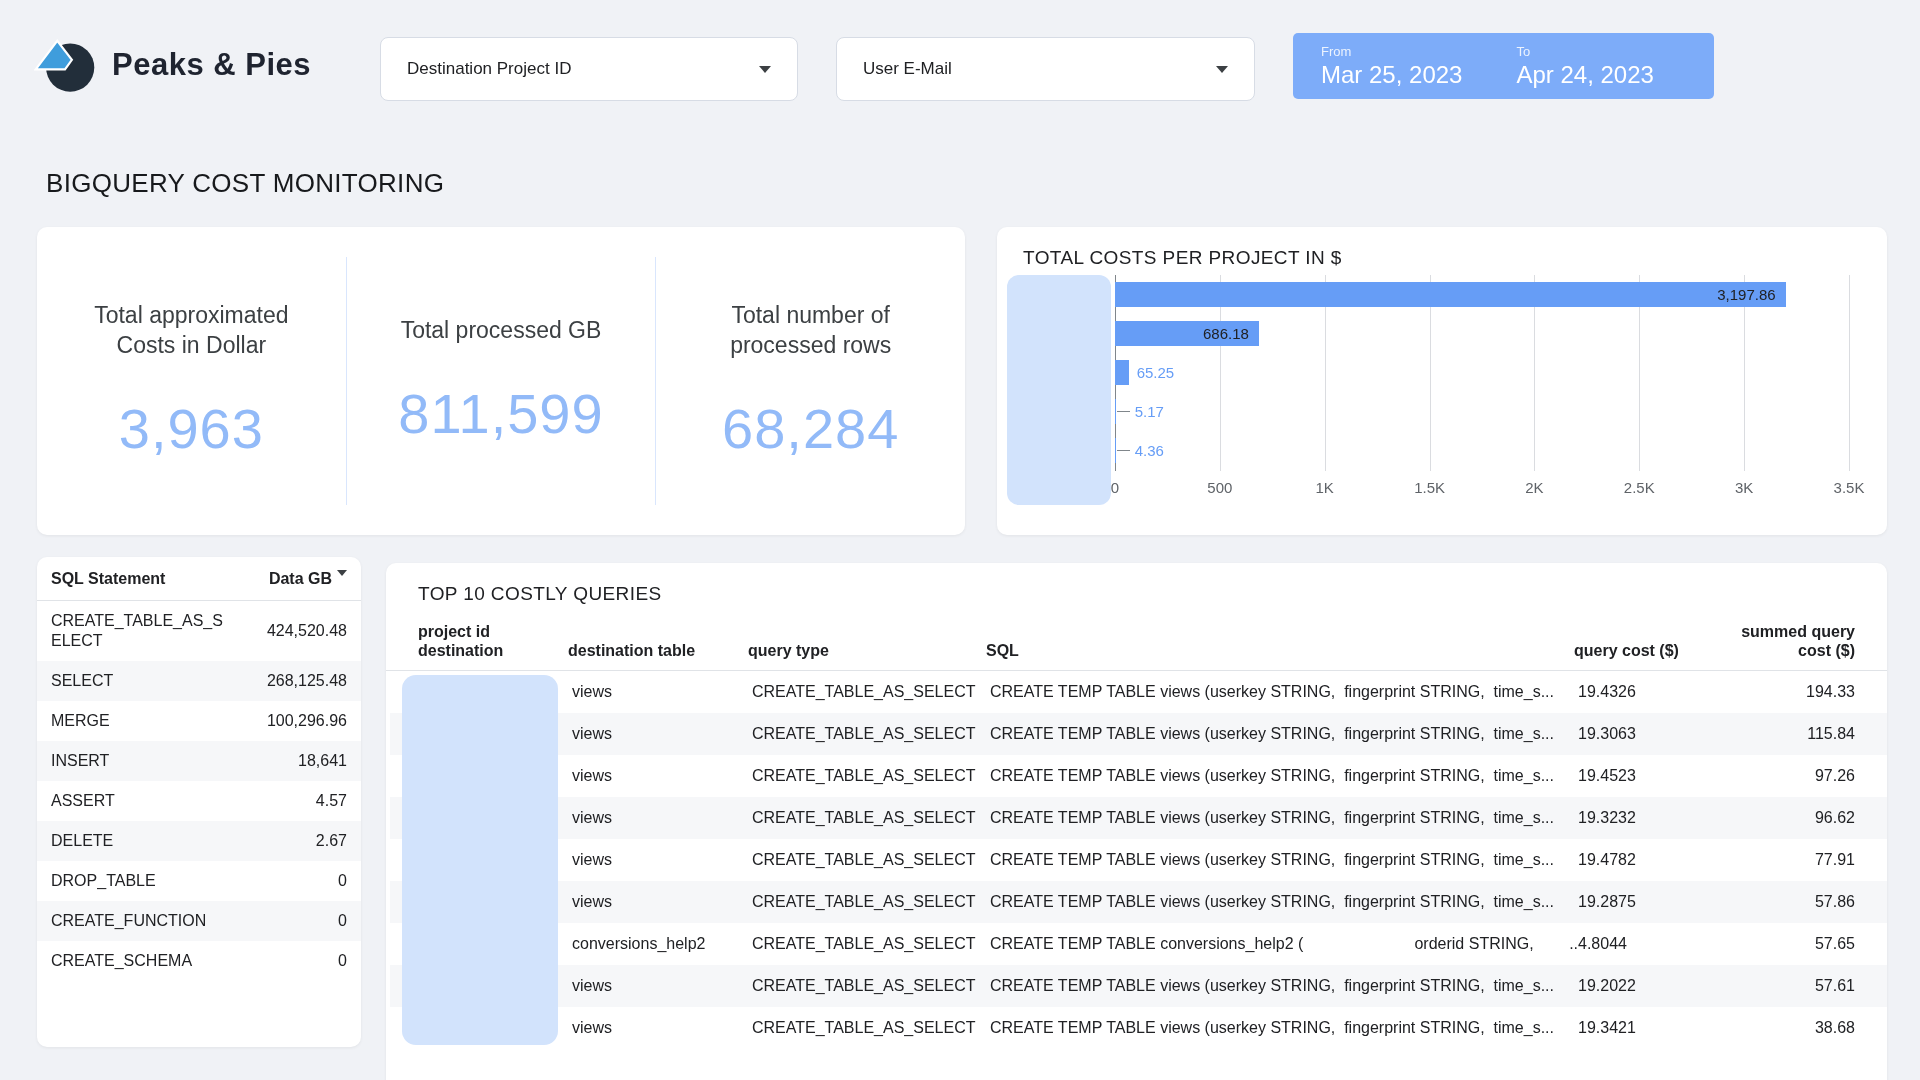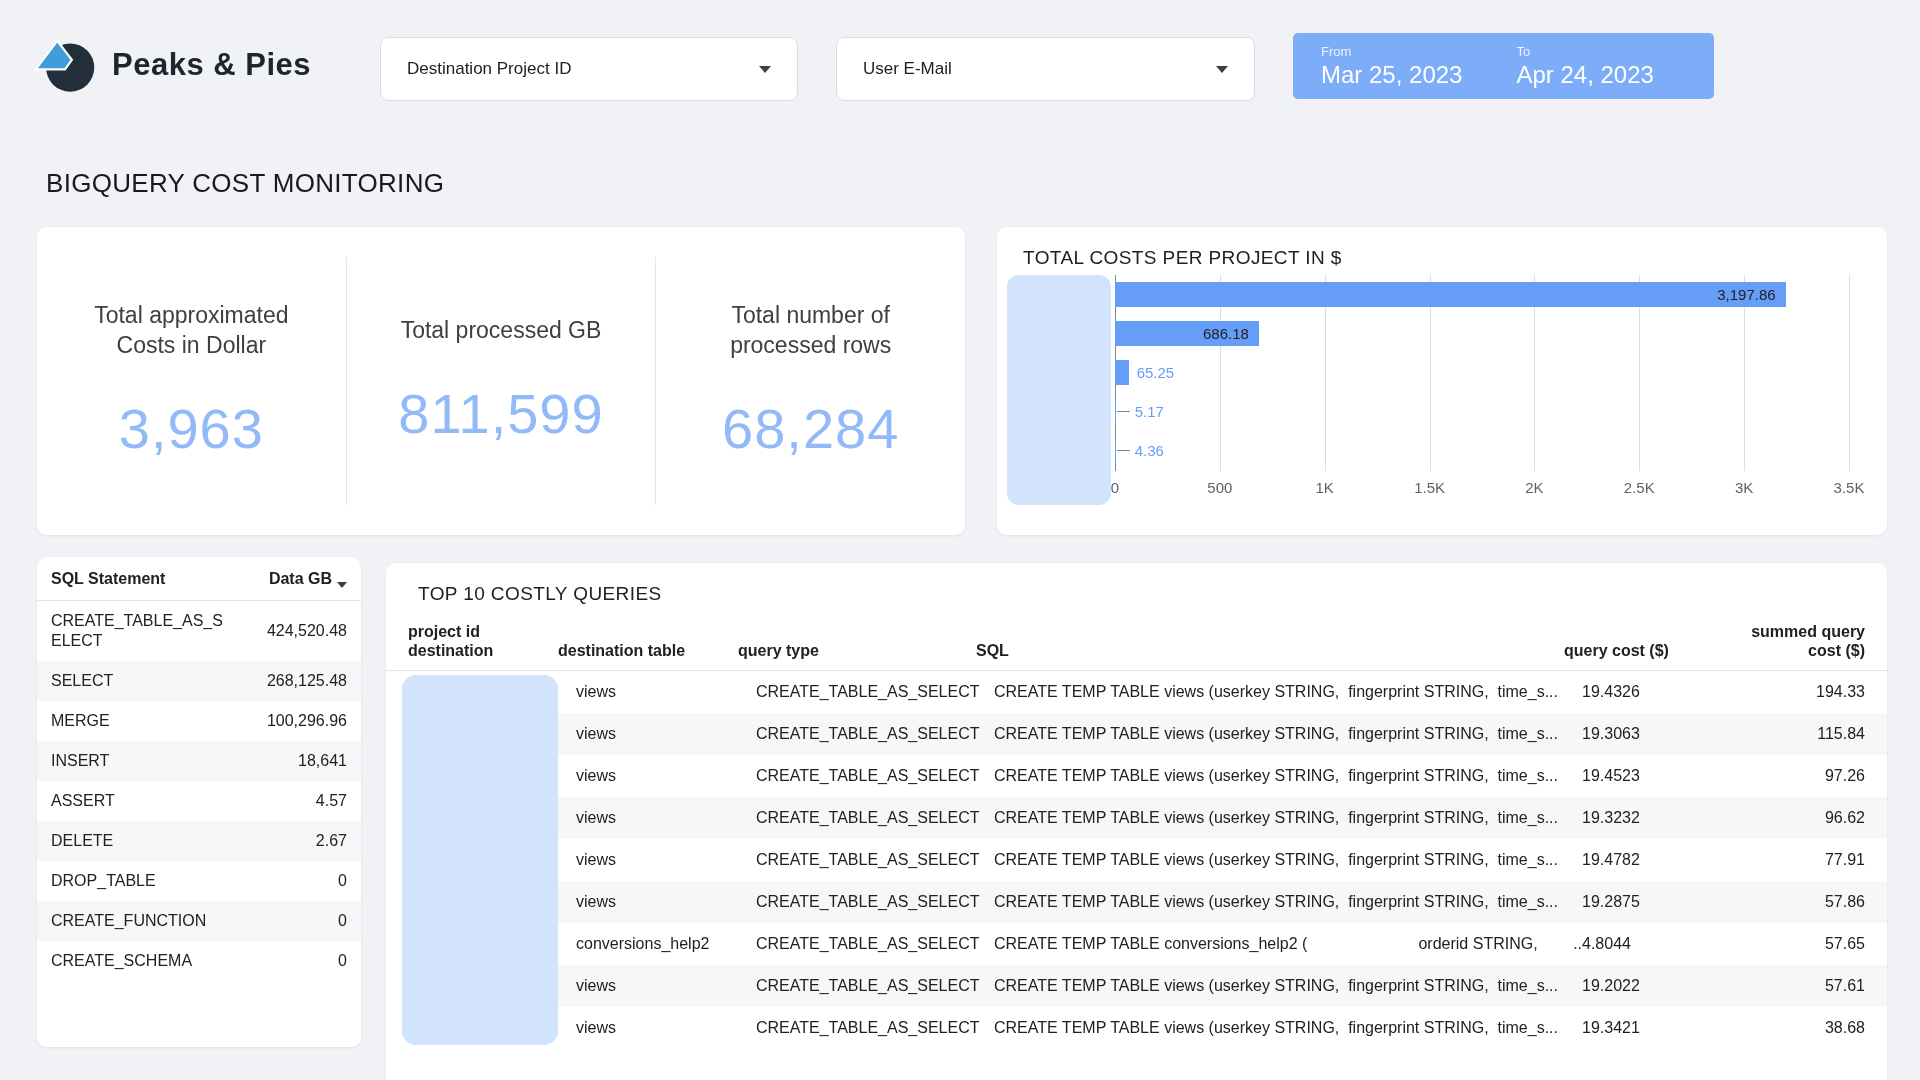--- a/index.html
+++ b/index.html
@@ -62,37 +62,37 @@
   .connector { position:absolute; top:19px; left:2px; width:13px; height:1px; background:#80868b; }
   .x-axis { position:absolute; left:118px; top:252px; width:734px; height:22px; }
   .x-tick { position:absolute; transform:translateX(-50%); font-size:15px; color:#5f6368; white-space:nowrap; }
   
   .sql-card { left:37px; top:557px; width:324px; height:490px; overflow:hidden; }
   .sql-head {
     display:grid; grid-template-columns:1fr 118px; align-items:center;
     height:44px; padding:0 14px; border-bottom:1px solid #e0e3e7;
     font-weight:700; font-size:16px;
   }
-  .sql-head .col-gb { display:flex; align-items:flex-end; justify-content:flex-end; gap:5px; }
+  .sql-head .col-gb { display:flex; align-items:flex-start; justify-content:flex-end; gap:5px; }
   .sort-caret { width:0; height:0; border-left:5px solid transparent; border-right:5px solid transparent; border-top:6px solid #3c4043; }
   .sql-row { display:grid; grid-template-columns:1fr 118px; padding:10px 14px; font-size:16px; align-items:center; }
   .sql-row:nth-child(even) { background:#f6f7f9; }
   .sql-stmt { word-break:break-all; line-height:1.25; padding-right:6px; }
   .sql-gb { text-align:right; }
   
   .queries-card { left:386px; top:563px; width:1501px; height:612px; overflow:hidden; }
   .queries-title { position:absolute; left:32px; top:20px; font-size:19px; font-weight:500; letter-spacing:.4px; color:#202124; }
-  .q-grid { display:grid; grid-template-columns:150px 180px 238px 588px 150px 1fr; padding:0 22px; }
+  .q-grid { display:grid; grid-template-columns:150px 180px 238px 588px 150px 1fr; padding:0 32px; }
   .q-head {
     position:absolute; left:0; right:0; top:52px; height:56px;
     align-items:end; padding-bottom:10px; border-bottom:1px solid #e0e3e7;
     font-weight:700; font-size:16px; line-height:1.2;
   }
   .q-head > div:last-child, .q-row > div:last-child { text-align:right; }
-  .q-body { position:absolute; left:18px; right:0; top:108px; }
+  .q-body { position:absolute; left:4px; right:0; top:108px; }
   .q-row { height:42px; align-items:center; font-size:16px; }
   .q-row:nth-child(even) { background:#f6f7f9; }
   .q-sql { white-space:pre; overflow:hidden; }
   .q-redact { position:absolute; left:16px; top:112px; width:156px; height:370px; border-radius:14px; }
 </style>
 </head>
 <body>
 
 <div class="header">
   <div class="brand">

